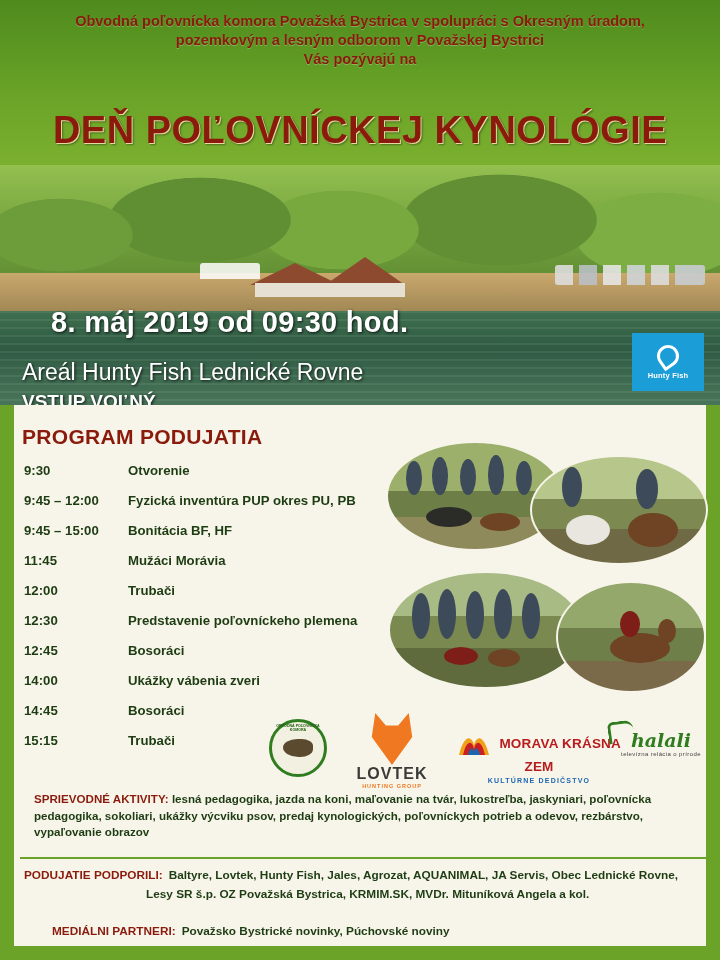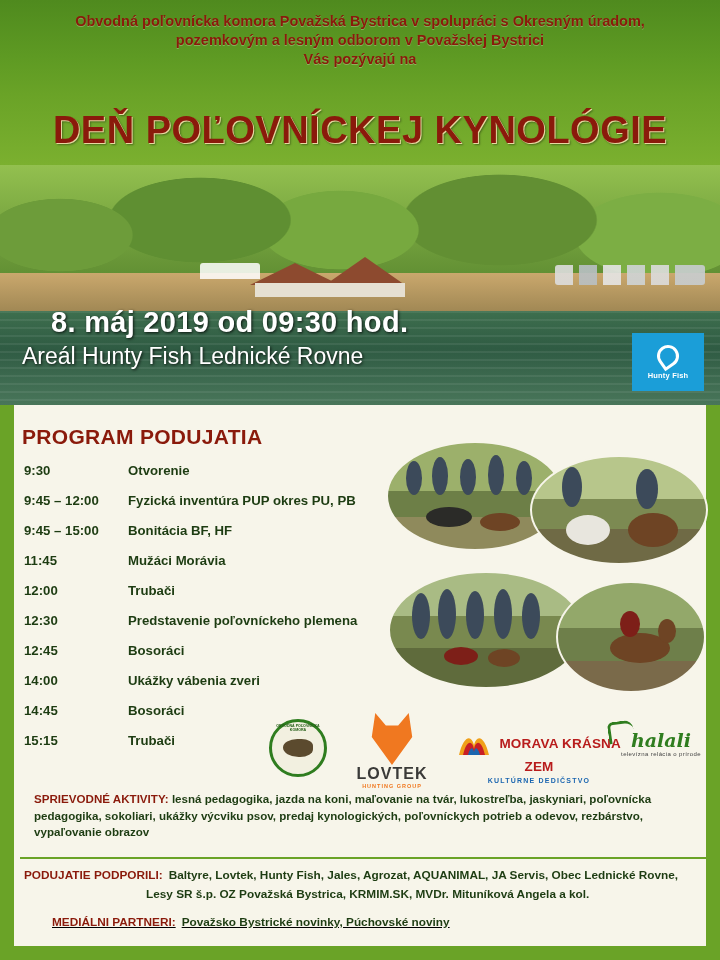--- a/index.html
+++ b/index.html
@@ -116,21 +116,21 @@
     position: absolute; top: 300px; left: 0; width: 720px; height: 105px;
     padding: 6px 0 0 22px;
   }
   .datebar .date {
     color: #ffffff; font-size: 29px; font-weight: bold;
     text-shadow: 1px 1px 3px rgba(0,0,0,0.8);
     letter-spacing: .3px;
     margin-left: 29px;
   }
   .datebar .venue {
-    color: #ffffff; font-size: 23px; margin-top: 4px;
+    color: #ffffff; font-size: 23px; margin-top: 20px;
     text-shadow: 1px 1px 3px rgba(0,0,0,0.8);
   }
   .datebar .entry {
     color: #ffffff; font-size: 19px; font-weight: bold; margin-top: 5px;
     text-shadow: 1px 1px 3px rgba(0,0,0,0.8);
   }
   .huntyfish {
     position: absolute; top: 333px; left: 632px; width: 72px; height: 58px;
     background: #1b9ed8;
     display: flex; flex-direction: column; align-items: center; justify-content: center;
@@ -255,21 +255,21 @@
   }
 
   .support {
     position: absolute; top: 462px; left: 10px; width: 678px;
     font-size: 11.8px; line-height: 17px;
   }
   .support .lbl { color: #8a1a0b; font-weight: bold; }
   .support .txt { color: #1d3c12; font-weight: bold; }
   .support .row { display: flex; margin-bottom: 2px; align-items: flex-end; }
   .support .row .lbl { white-space: nowrap; margin-right: 6px; }
-  .media { margin-top: 11px; text-decoration: underline; }
+  .media { margin-top: 20px; }
   .media .lbl { margin-left: 28px; }
 </style>
 </head>
 <body>
 
 <div class="poster">
 
   <div class="header">
     <div class="line">Obvodná poľovnícka komora Považská Bystrica v spolupráci s Okresným úradom,</div>
     <div class="line">pozemkovým a lesným odborom v Považskej Bystrici</div>
@@ -290,20 +290,21 @@
       <div class="wall"></div>
     </div>
     <div class="tent"></div>
     <div class="cars"></div>
     <div class="water"></div>
   </div>
 
   <div class="datebar">
     <div class="date">8. máj 2019 od 09:30 hod.</div>
     <div class="venue">Areál Hunty Fish Lednické Rovne</div>
+    <div class="entry">VSTUP VOĽNÝ</div>
   </div>
 
   <div class="huntyfish">
     <div class="swirl"></div>
     <div class="hf-label">Hunty Fish</div>
   </div>
 
   <div class="body-area">
 
     <div class="program-title">PROGRAM PODUJATIA</div>

